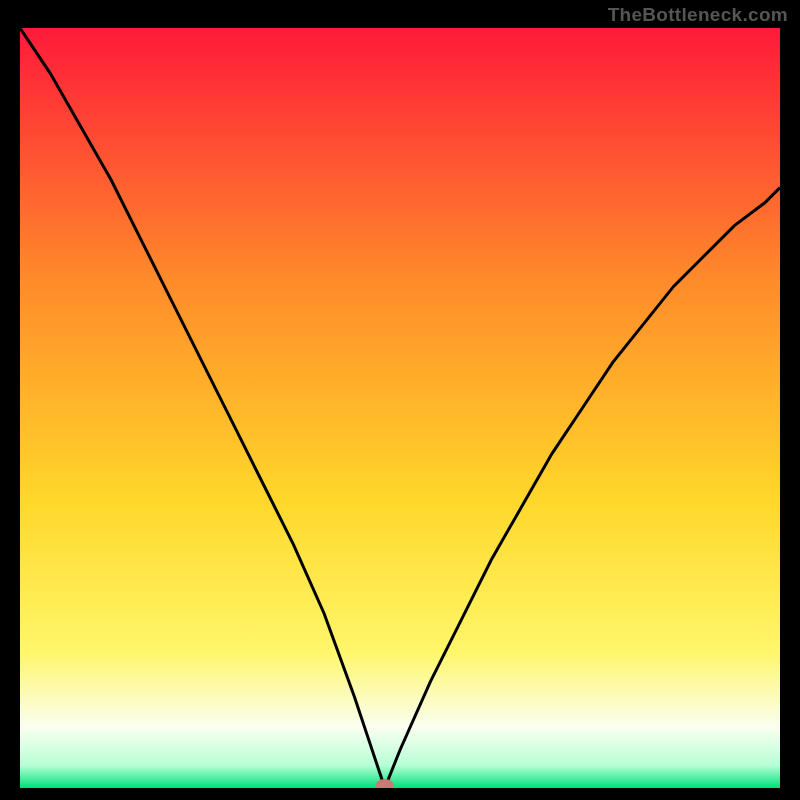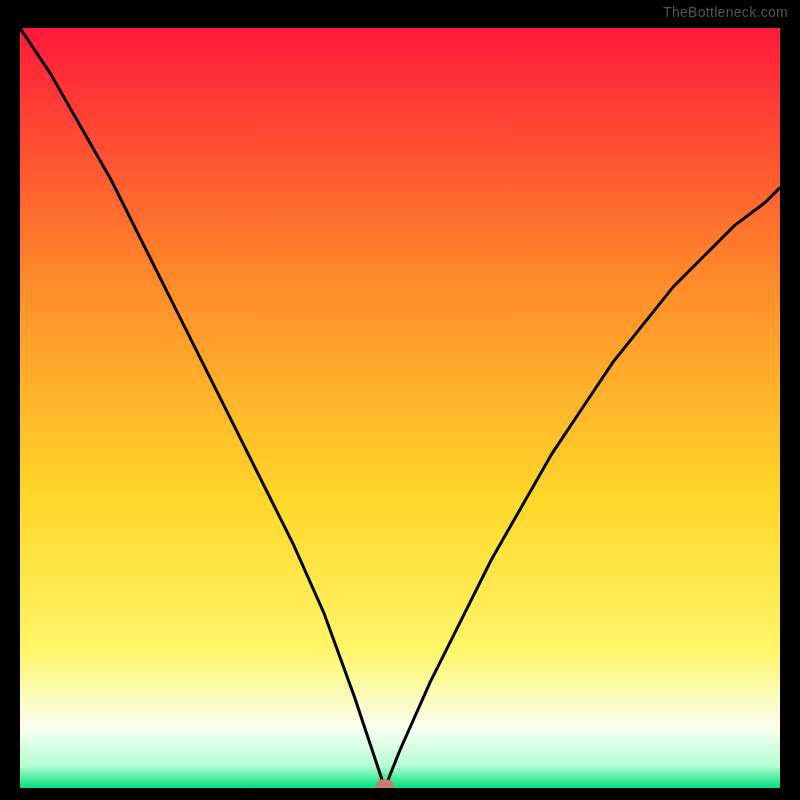--- a/index.html
+++ b/index.html
@@ -15,22 +15,22 @@
     position: relative;
     width: 800px;
     height: 800px;
     background: #000;
   }
   .watermark {
     position: absolute;
     top: 4px;
     right: 12px;
     color: #555;
-    font-size: 14px;
-    font-weight: 400;
+    font-size: 19px;
+    font-weight: 700;
     letter-spacing: 0.3px;
     z-index: 10;
     user-select: none;
   }
   svg.plot {
     position: absolute;
     left: 20px;
     top: 28px;
     width: 760px;
     height: 760px;

